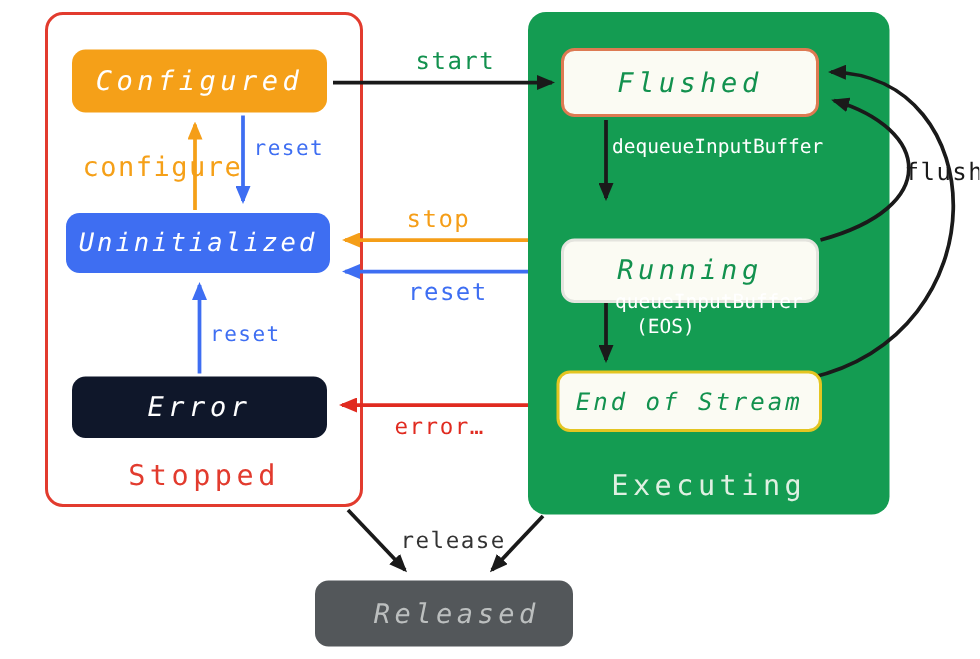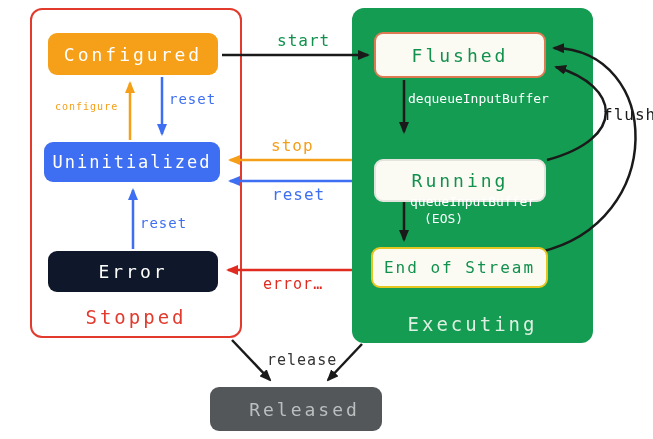--- a/index.html
+++ b/index.html
@@ -8,36 +8,36 @@
     font-family:"DejaVu Sans Mono","Liberation Mono",monospace;
   }
   .group{position:absolute;border-radius:12px;z-index:0;padding-left:26px;}
   .stopped-group{left:30px;top:8px;width:212px;height:330px;border:2px solid #e23b2e;background:#ffffff;box-sizing:border-box;}
   .executing-group{left:352px;top:8px;width:215px;height:335px;background:#149c52;}
   .group-label{position:absolute;left:0;width:100%;bottom:8px;text-align:center;font-size:19px;letter-spacing:3px;}
   .stopped-group .group-label{color:#e23b2e;}
   .executing-group .group-label{color:#dff0e2;}
   .state{
     position:absolute;border-radius:9px;display:flex;align-items:center;justify-content:center;
-    font-size:18px;letter-spacing:3px;z-index:2;box-sizing:border-box;white-space:nowrap;
+    font-size:18px;letter-spacing:3px;z-index:2;box-sizing:border-box;white-space:nowrap;font-style:italic;
   }
   .state-configured{left:48px;top:33px;width:170px;height:42px;background:#f5a018;color:#ffffff;}
   .state-uninitialized{left:44px;top:142px;width:176px;height:40px;background:#3e6ef2;color:#ffffff;font-size:17px;letter-spacing:2px;}
   .state-error{left:48px;top:251px;width:170px;height:41px;background:#0f172a;color:#ffffff;}
   .state-flushed{left:374px;top:32px;width:172px;height:46px;background:#fbfbf3;border:2px solid #dd7a52;color:#12914e;}
   .state-running{left:374px;top:139px;width:172px;height:43px;background:#fbfbf3;border:2px solid #e4e4de;color:#12914e;margin-top:20px;}
   .state-eos{left:371px;top:247px;width:177px;height:41px;background:#fbfbf3;border:2px solid #e4c521;color:#12914e;font-size:16px;letter-spacing:2px;}
   .state-released{left:210px;top:387px;width:172px;height:44px;background:#53575a;color:#bcbfbf;padding-left:17px;}
   .arrow-layer{position:absolute;left:0;top:0;width:653px;height:439px;z-index:1;}
   .lbl{position:absolute;z-index:3;white-space:nowrap;letter-spacing:1px;}
   .lbl-start{left:277px;top:15px;color:#12914e;font-size:16px;margin-top:16px;}
   .lbl-stop{left:271px;top:136px;color:#f59e18;font-size:16px;}
   .lbl-reset-exec{left:272px;top:185px;color:#3e6ef2;font-size:16px;}
   .lbl-error{left:263px;top:275px;color:#e02b20;font-size:15px;}
-  .lbl-configure{left:55px;top:101px;color:#f5a018;font-size:10px;}
+  .lbl-configure{left:55px;top:101px;color:#f5a018;font-size:18px;}
   .lbl-reset-conf{left:169px;top:91px;color:#3e6ef2;font-size:14px;}
   .lbl-reset-err{left:140px;top:215px;color:#3e6ef2;font-size:14px;}
   .lbl-dequeue{left:408px;top:91px;color:#ffffff;font-size:13px;letter-spacing:0;}
   .lbl-queue1{left:410px;top:194px;color:#ffffff;font-size:13px;letter-spacing:0;}
   .lbl-queue2{left:424px;top:211px;color:#ffffff;font-size:13px;letter-spacing:0;}
   .lbl-flush{left:603px;top:105px;color:#1a1a1a;font-size:16px;}
   .lbl-release{left:267px;top:351px;color:#333333;font-size:15px;}
 </style>
 </head>
 <body>

